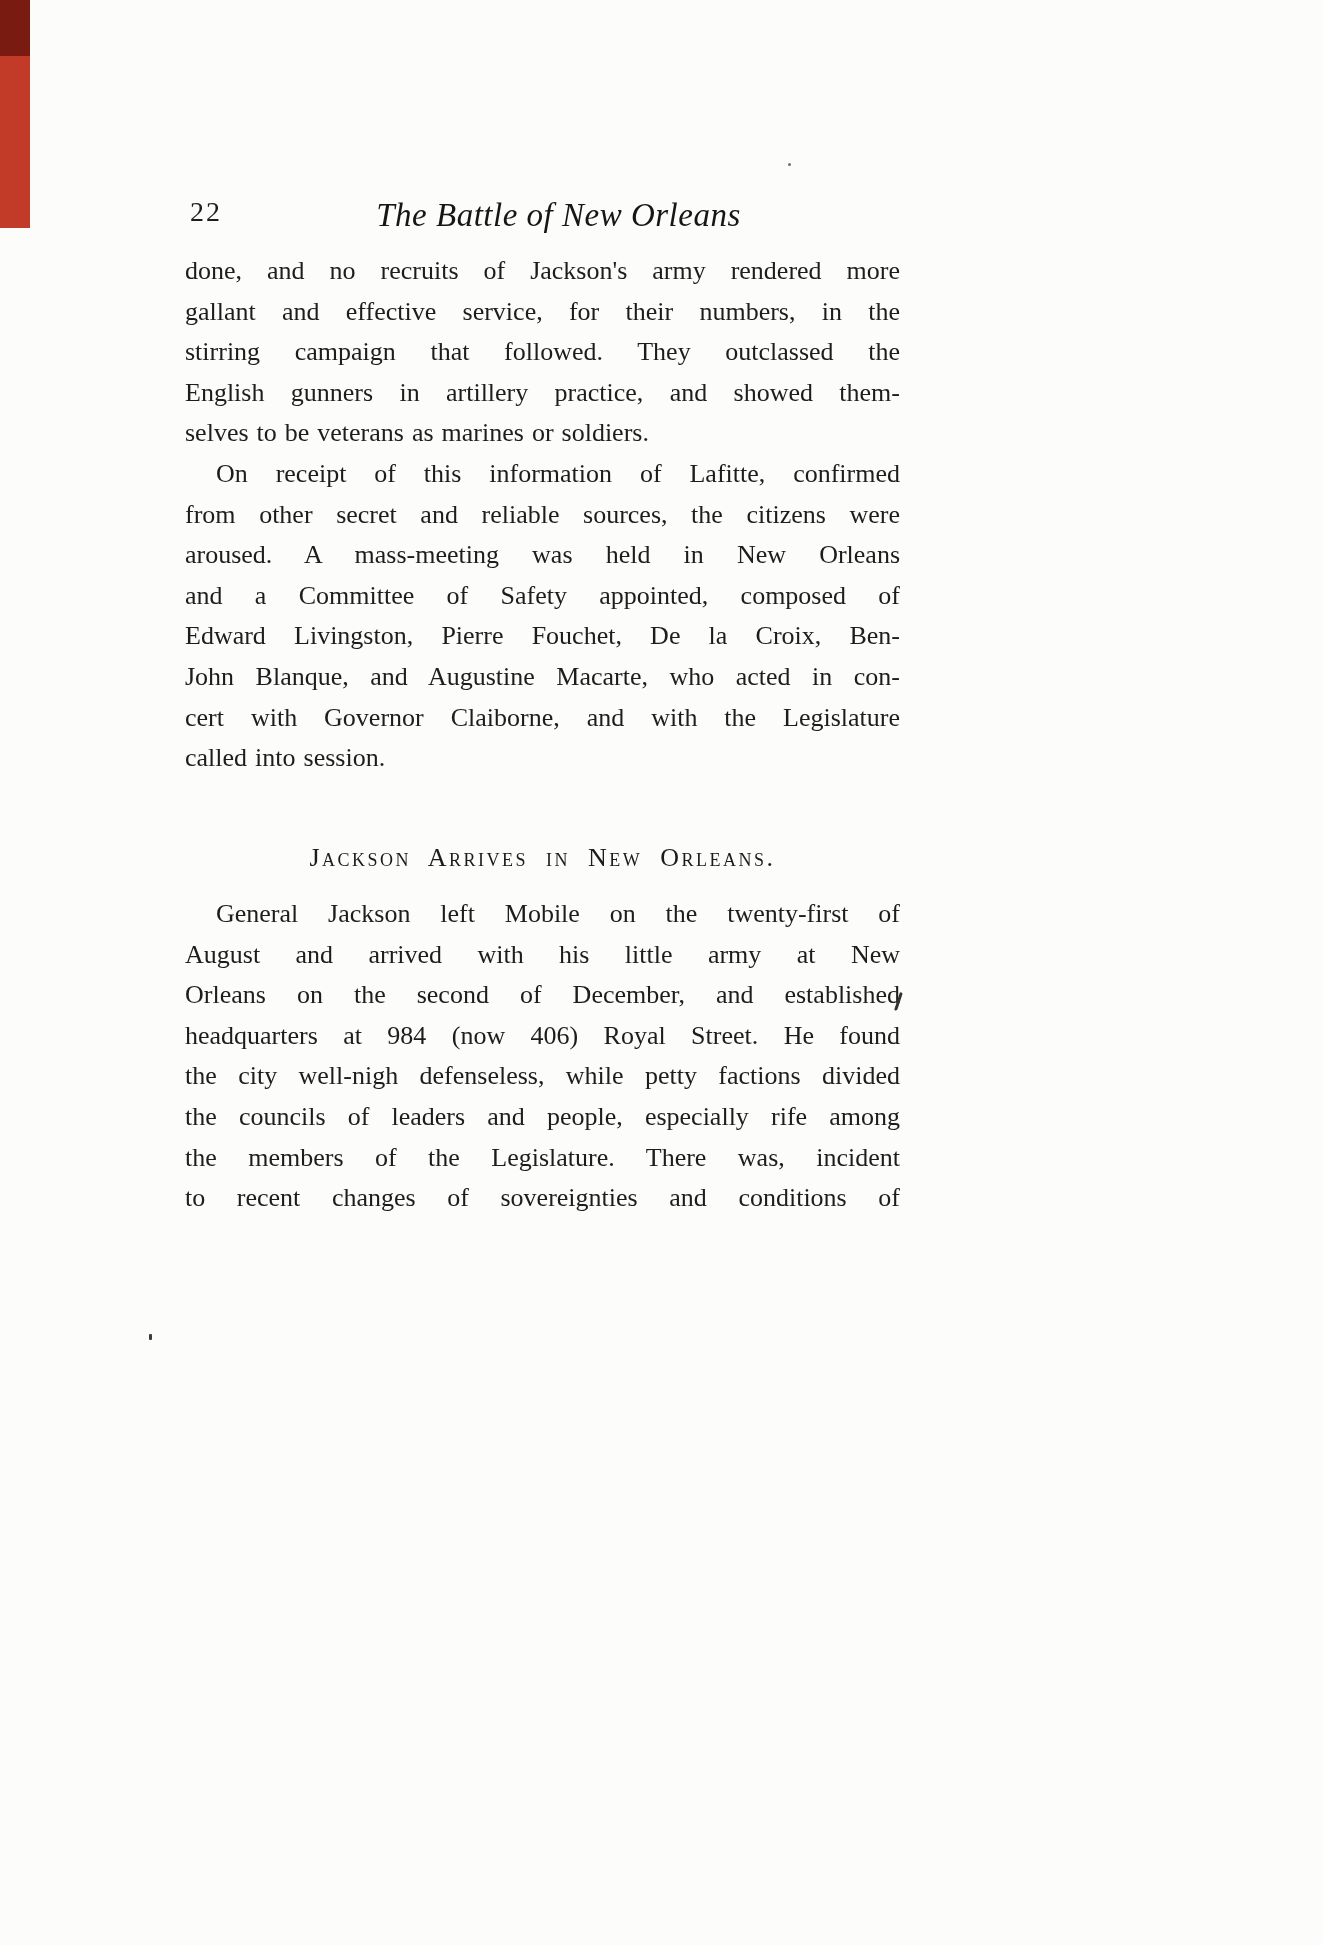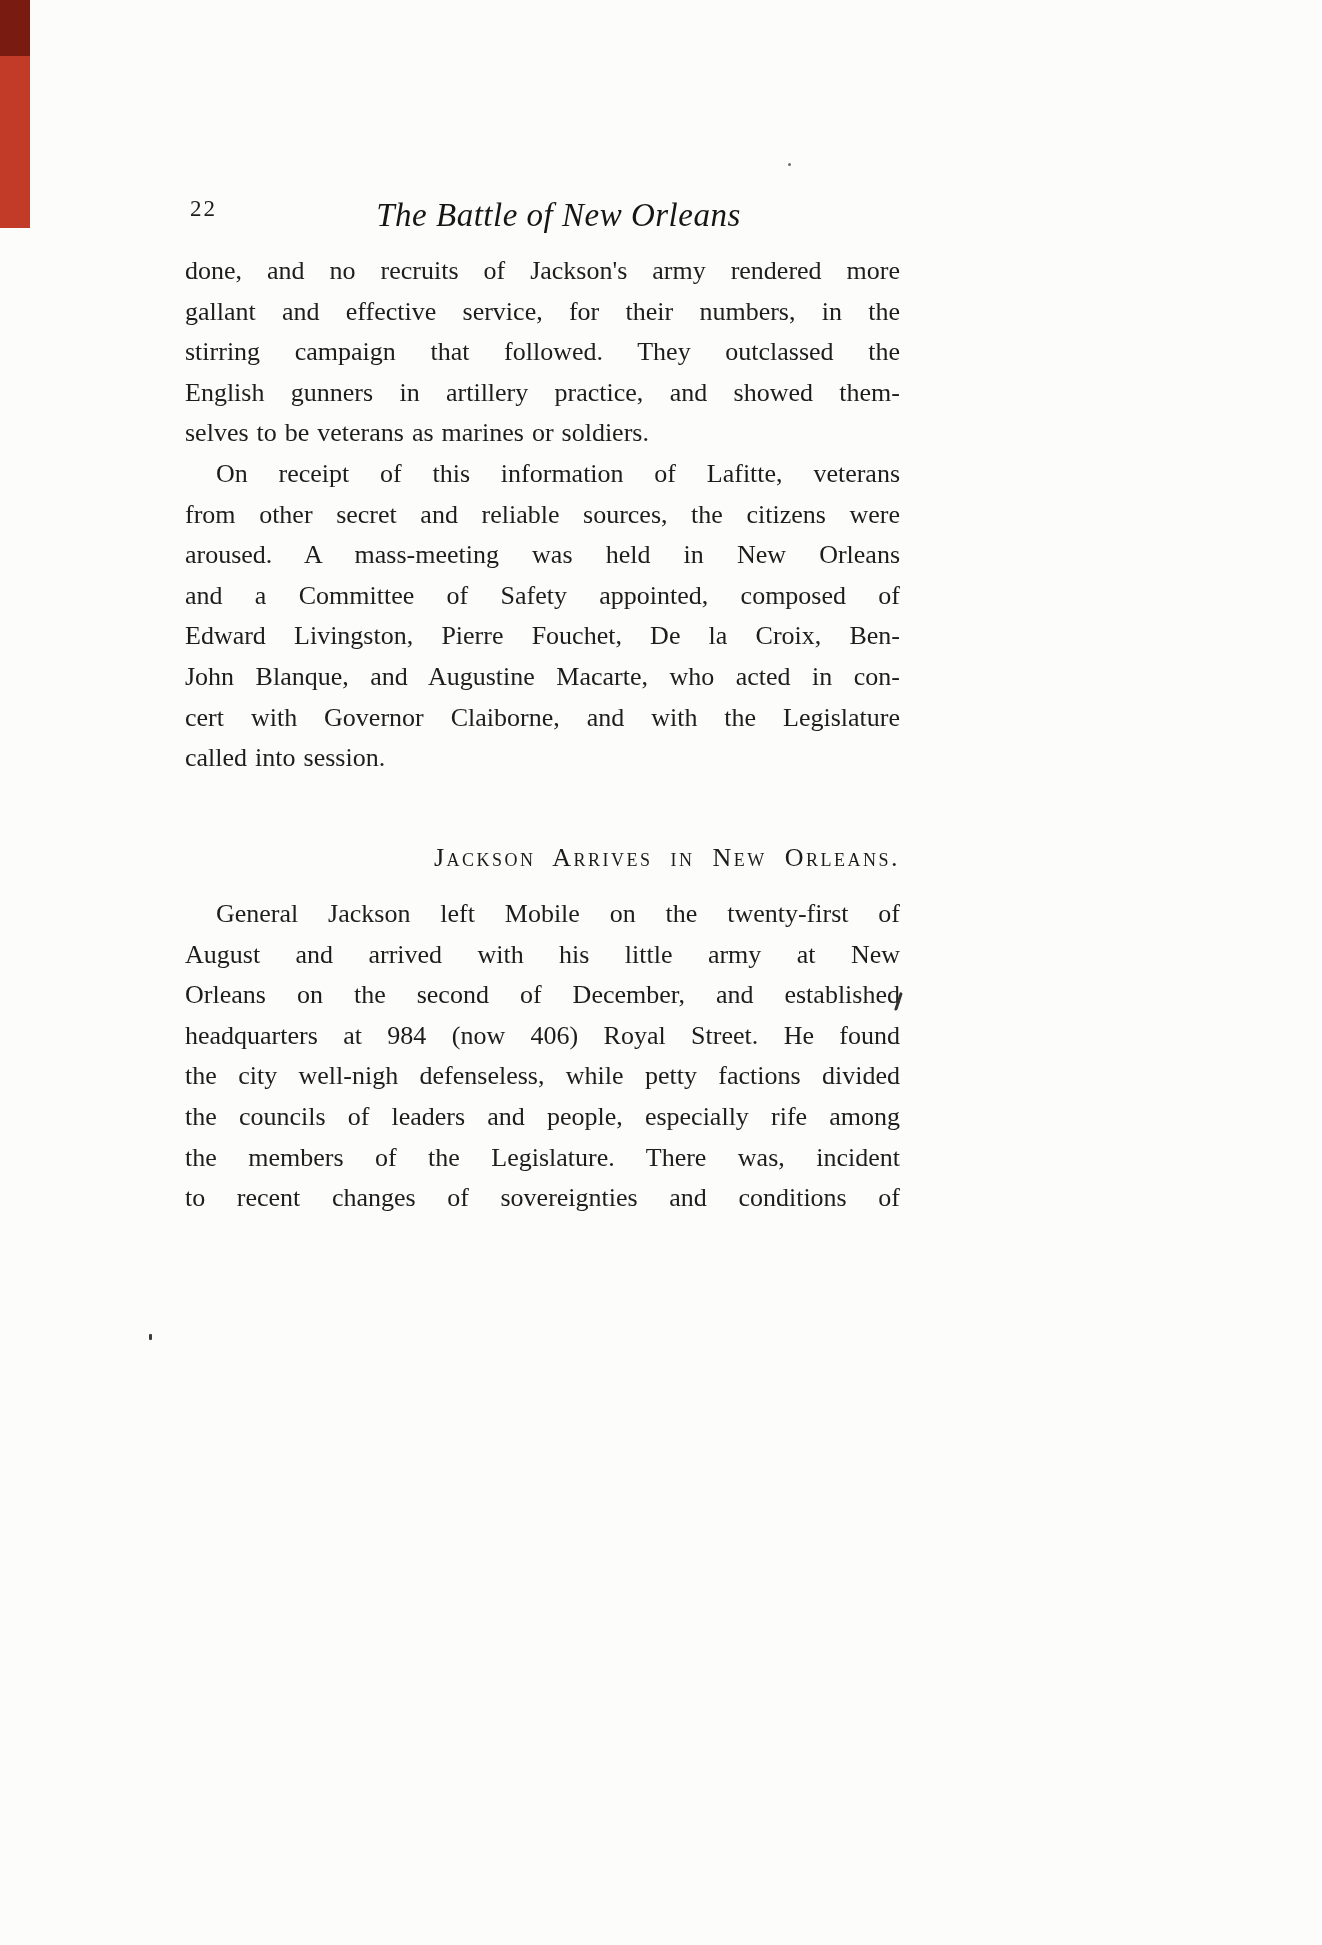--- a/index.html
+++ b/index.html
@@ -38,21 +38,21 @@
     width: 100%;
     height: 172px;
     background: #c23a28;
   }
 
   
   .page-number {
     position: absolute;
     left: 190px;
     top: 196px;
-    font-size: 23px;
+    font-size: 28px;
     letter-spacing: 2px;
     color: #1d1d1d;
   }
   .running-title {
     position: absolute;
     left: 185px;
     top: 181px;
     width: 715px;
     margin: 16px;
     text-align: center;
@@ -85,21 +85,21 @@
   .line.indent { padding-left: 31px; box-sizing: border-box; }
   .line.flush { text-align-last: left; }
 
   
   .section-heading {
     position: absolute;
     left: 185px;
     top: 843px;
     width: 715px;
     margin: 0;
-    text-align: right;
+    text-align: center;
     font-weight: normal;
     font-size: 26px;
     font-variant: small-caps;
     letter-spacing: 2.5px;
     word-spacing: 9px;
     color: #1b1b1b;
   }
 
   
   .stray-mark {
@@ -144,21 +144,21 @@
   <span class="page-number">22</span>
   <h1 class="running-title">The Battle of New Orleans</h1>
 
   <main class="text-block" id="block-1">
     <p class="line">done, and no recruits of Jackson's army rendered more</p>
     <p class="line">gallant and effective service, for their numbers, in the</p>
     <p class="line">stirring campaign that followed. They outclassed the</p>
     <p class="line">English gunners in artillery practice, and showed them-</p>
     <p class="line flush">selves to be veterans as marines or soldiers.</p>
 
-    <p class="line indent">On receipt of this information of Lafitte, veterans</p>
+    <p class="line indent">On receipt of this information of Lafitte, confirmed</p>
     <p class="line">from other secret and reliable sources, the citizens were</p>
     <p class="line">aroused. A mass-meeting was held in New Orleans</p>
     <p class="line">and a Committee of Safety appointed, composed of</p>
     <p class="line">Edward Livingston, Pierre Fouchet, De la Croix, Ben-</p>
     <p class="line">John Blanque, and Augustine Macarte, who acted in con-</p>
     <p class="line">cert with Governor Claiborne, and with the Legislature</p>
     <p class="line flush">called into session.</p>
   </main>
 
   <h2 class="section-heading">Jackson Arrives in New Orleans.</h2>

